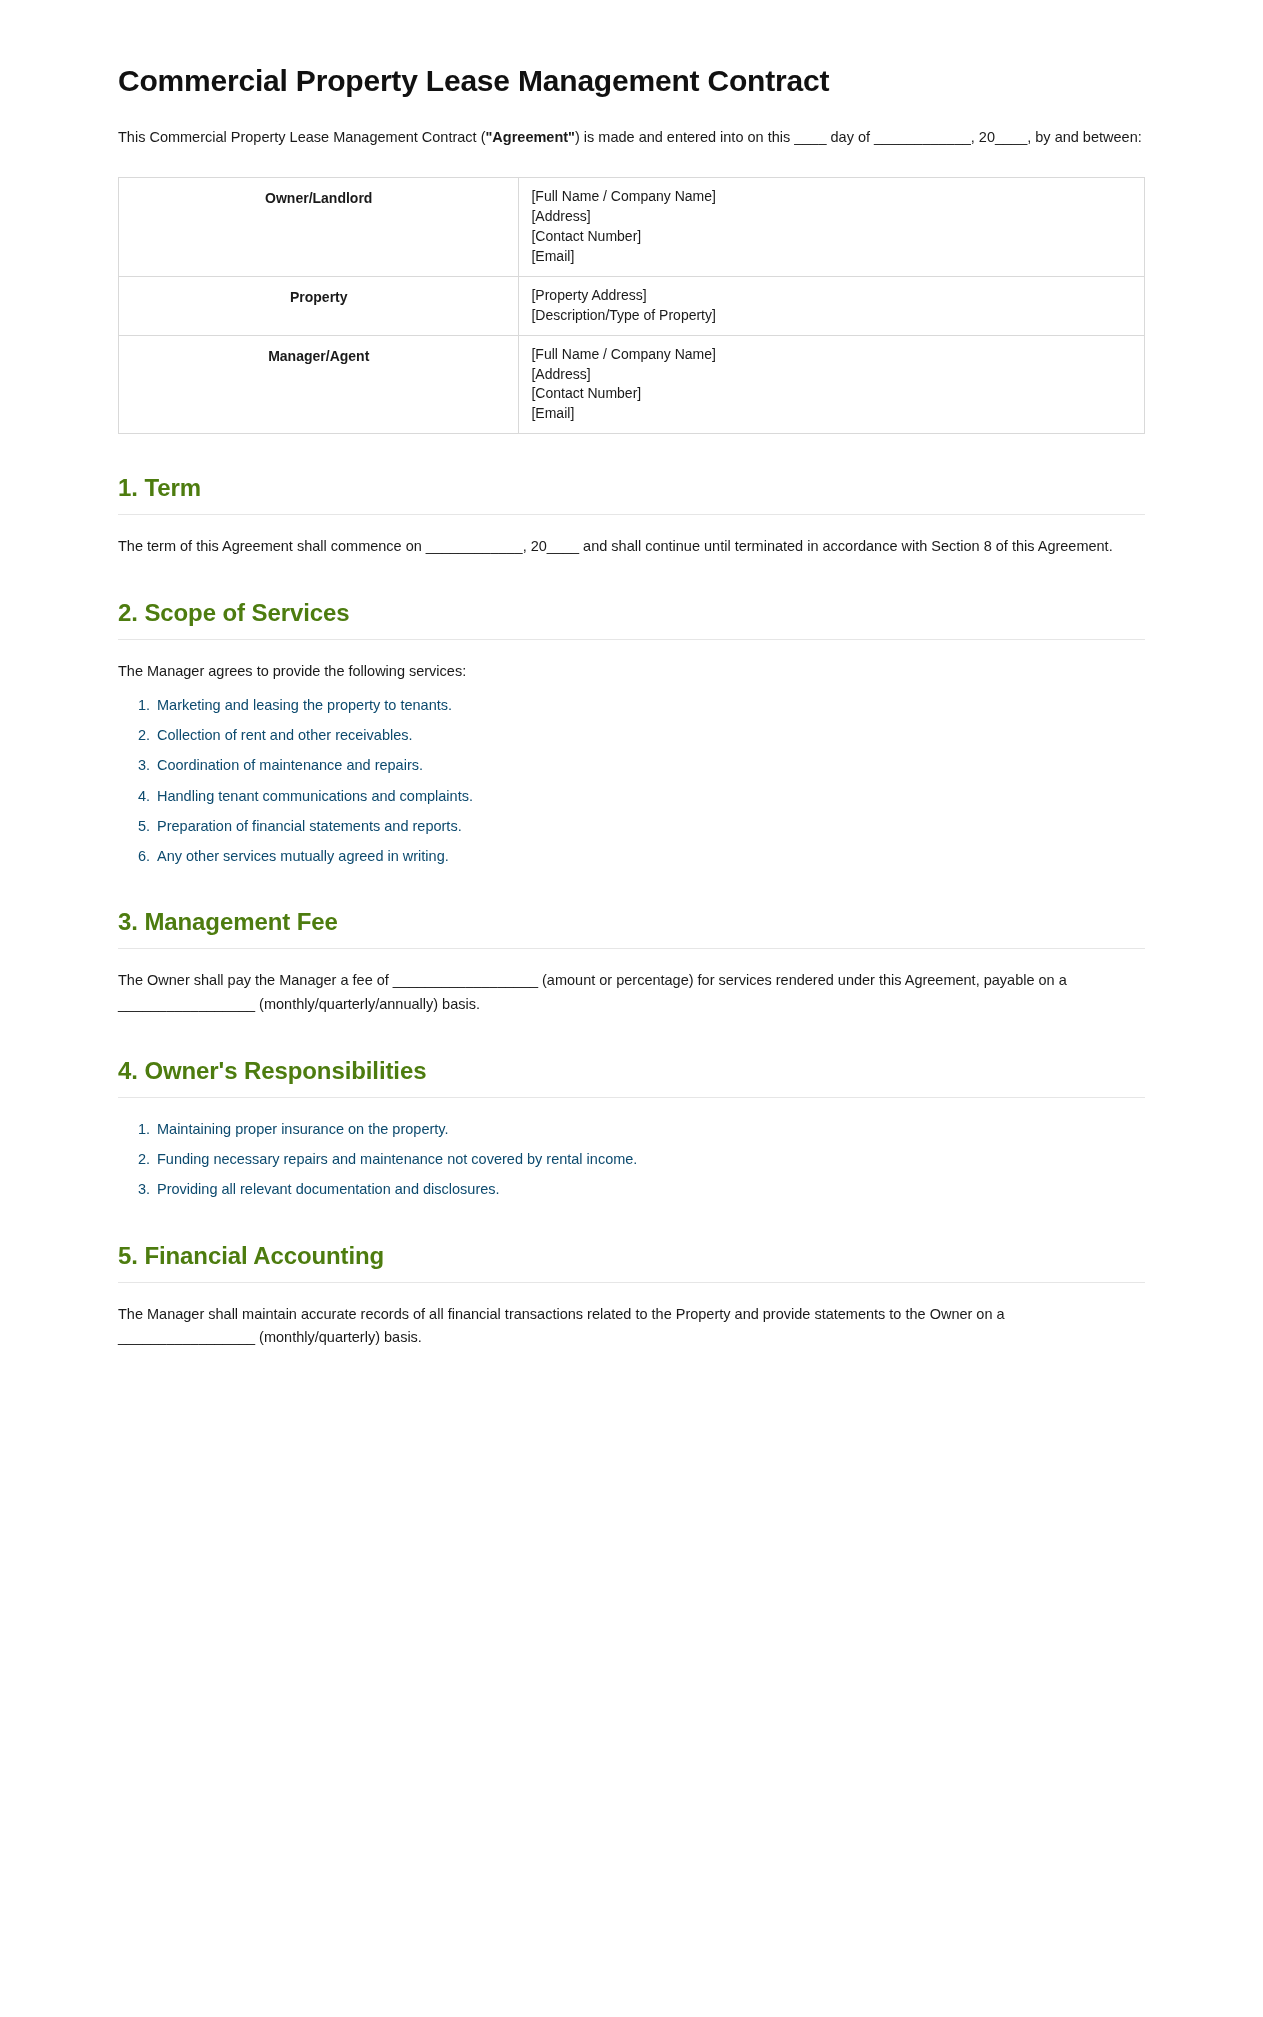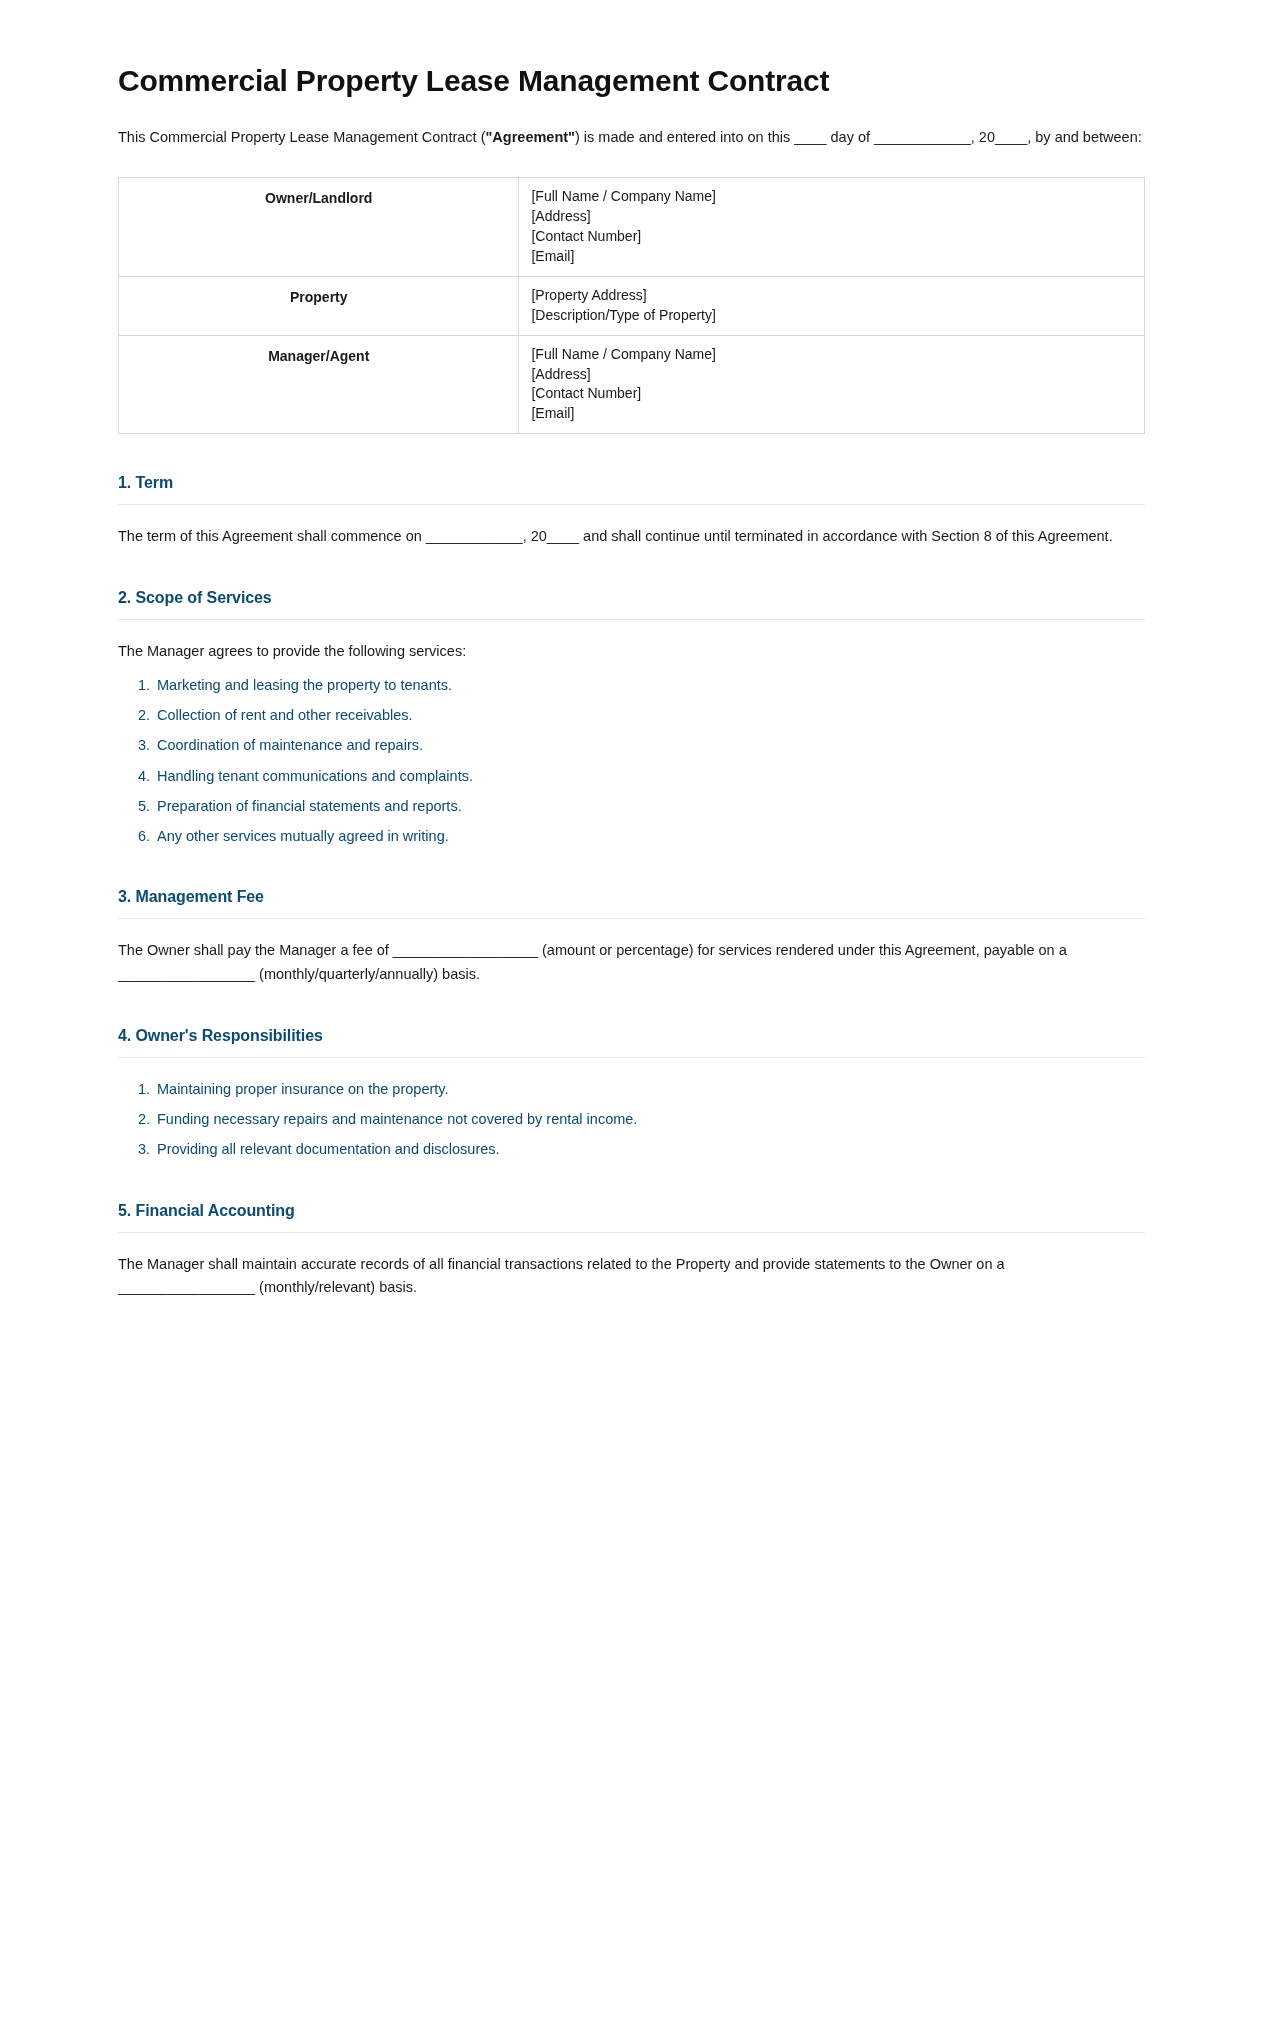--- a/index.html
+++ b/index.html
@@ -62,23 +62,23 @@
     text-align: center;
     font-weight: bold;
     padding-top: 11px;
   }
   table.parties td.value {
     width: 61.5%;
     white-space: pre-line;
   }
 
   h2.section-title {
-    font-size: 16px;
+    font-size: 24px;
     font-weight: bold;
-    color: #0c4a6e;
+    color: #4d7c0f;
     margin: 40px 0 0 0;
     padding: 0 0 12px 0;
     border-bottom: 1px solid #e6e6e6;
     letter-spacing: -0.1px;
   }
   .section-body {
     margin-top: 20px;
   }
   ol.list {
     margin: 0;
@@ -156,17 +156,17 @@
     <div class="section-body">
       <ol class="list">
         <li>Maintaining proper insurance on the property.</li>
         <li>Funding necessary repairs and maintenance not covered by rental income.</li>
         <li>Providing all relevant documentation and disclosures.</li>
       </ol>
     </div>
 
     <h2 class="section-title">5. Financial Accounting</h2>
     <div class="section-body">
-      <p class="para tight">The Manager shall maintain accurate records of all financial transactions related to the Property and provide statements to the Owner on a _________________ (monthly/relevant) basis.</p>
+      <p class="para tight">The Manager shall maintain accurate records of all financial transactions related to the Property and provide statements to the Owner on a _________________ (monthly/quarterly) basis.</p>
     </div>
 
   </div>
 </div>
 
 </body></html>

